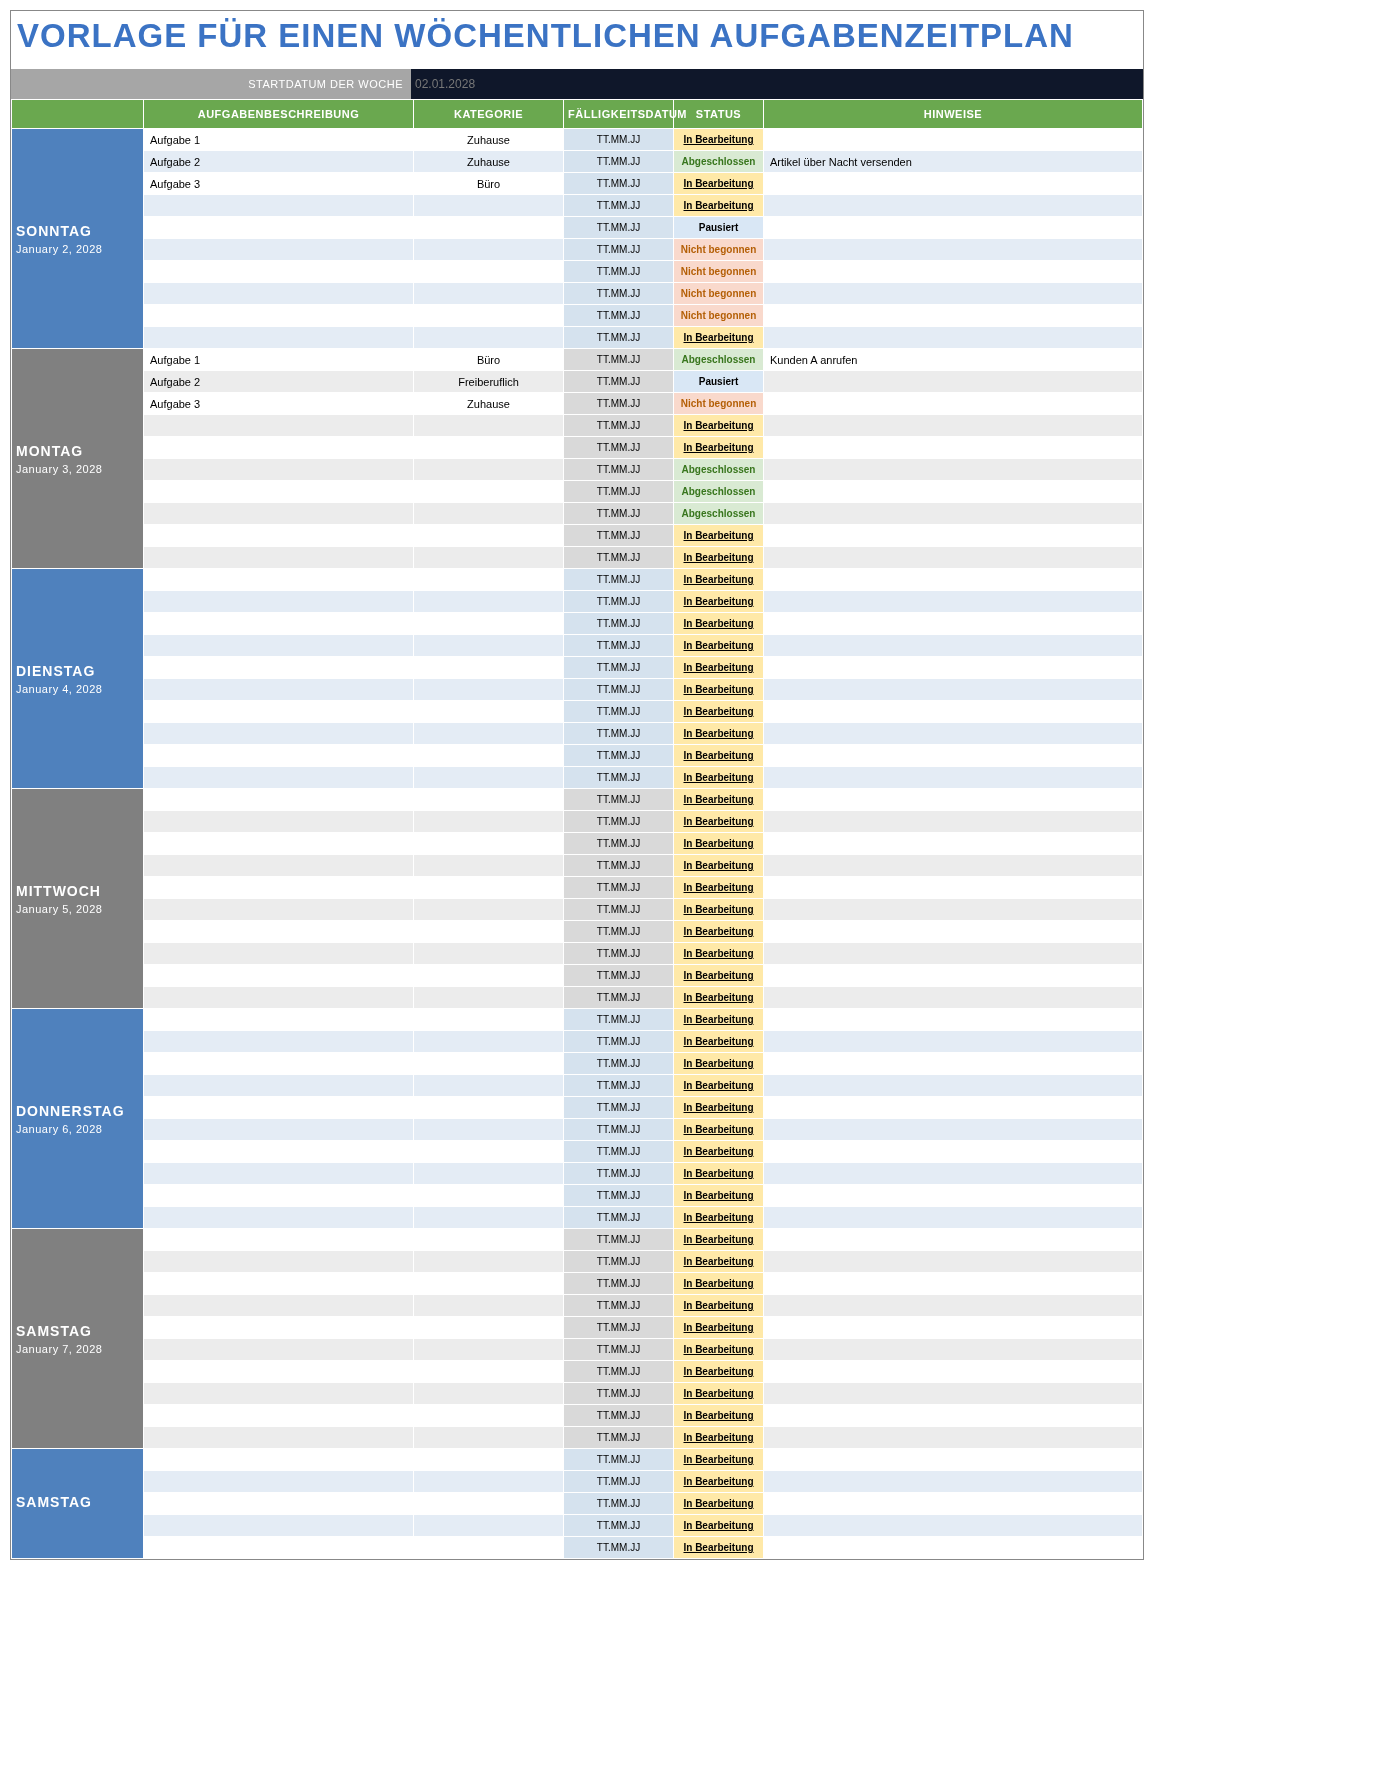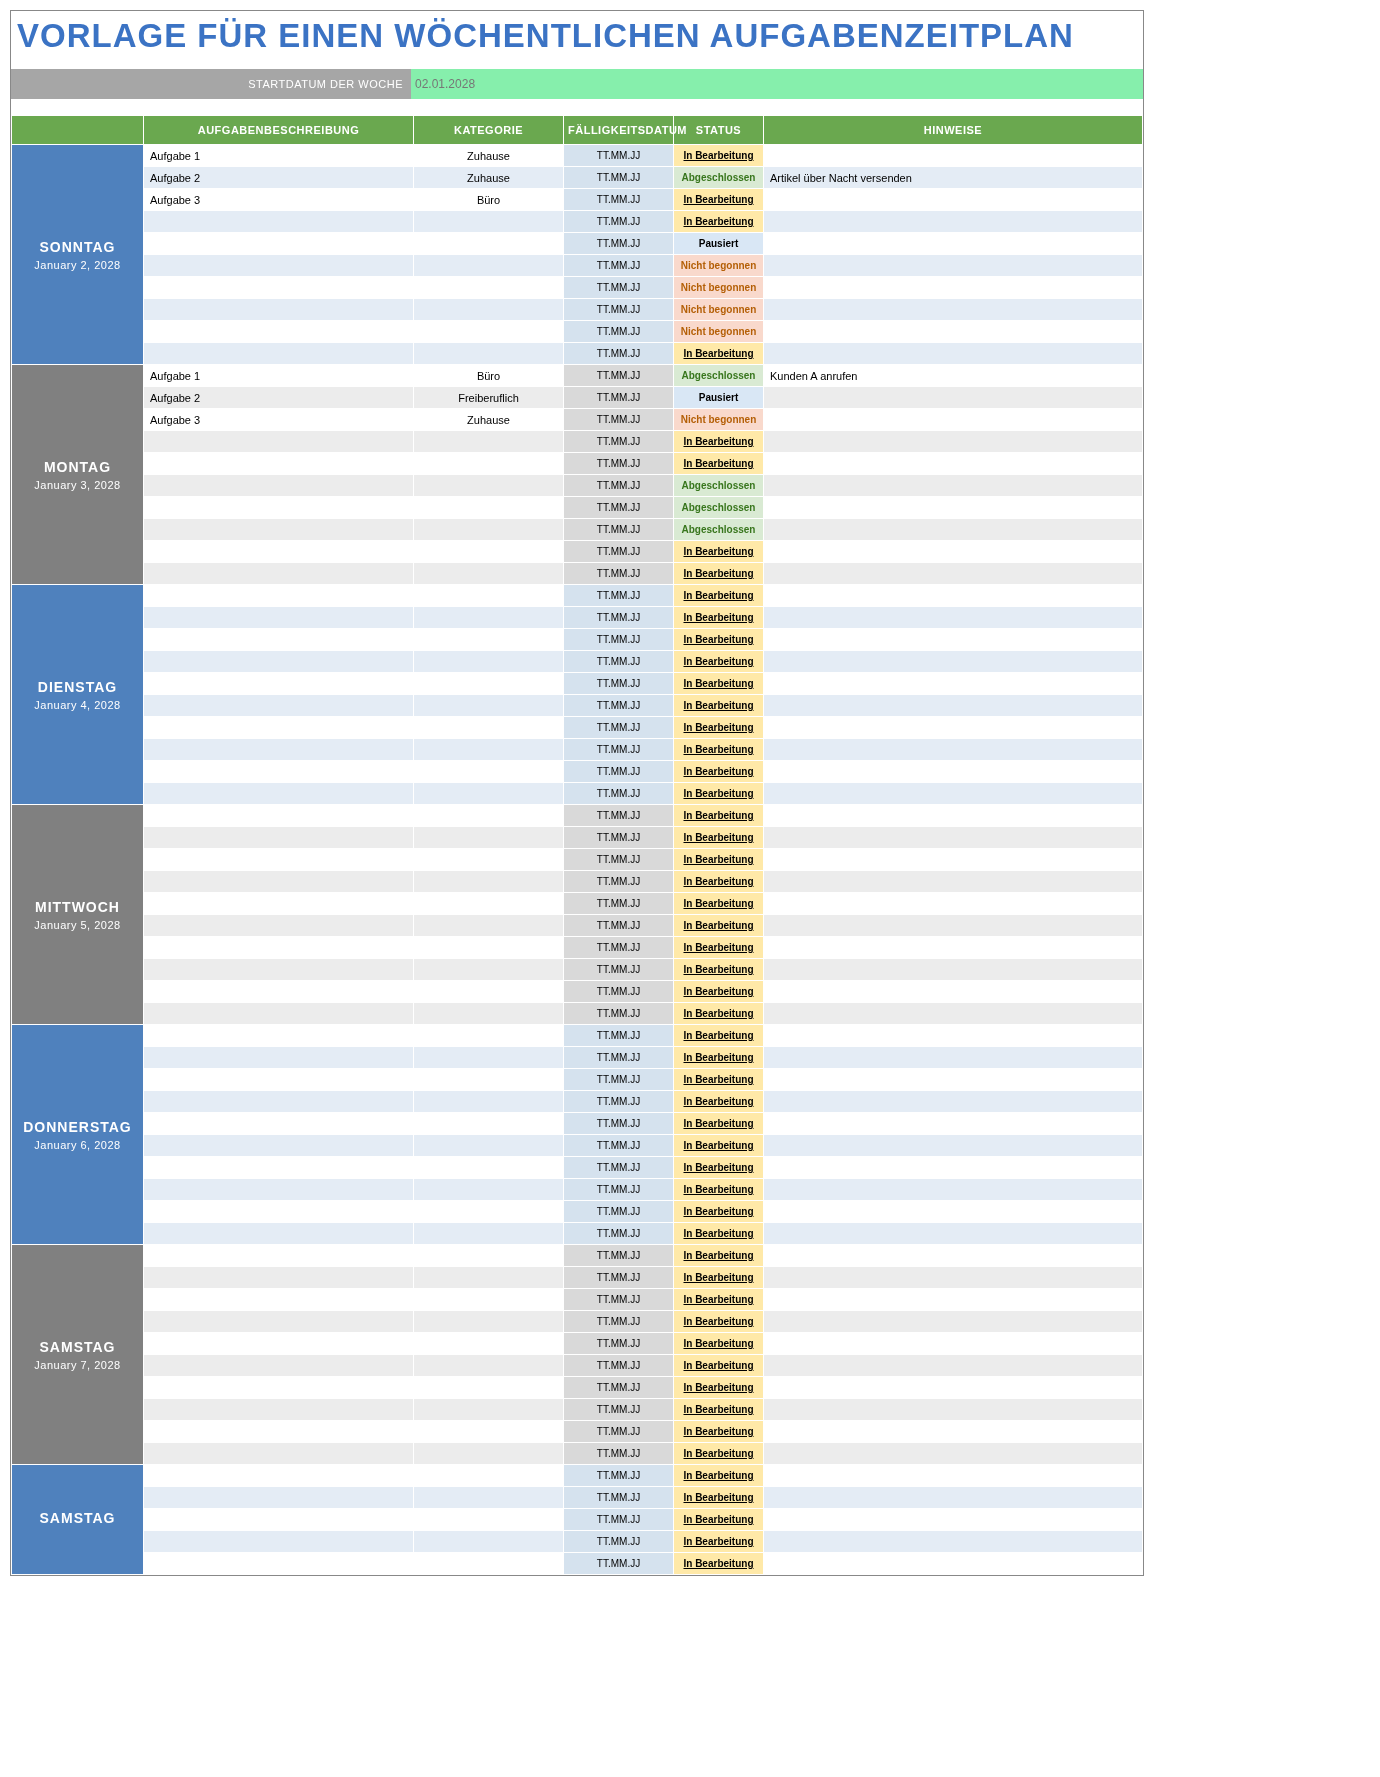--- a/index.html
+++ b/index.html
@@ -18,36 +18,36 @@
   h1.title {
     margin: 6px 0 14px 6px;
     color: #3b73c4;
     font-size: 33px;
     font-weight: 700;
     letter-spacing: 1px;
   }
   .startrow {
     display: flex;
     height: 30px;
-    margin-bottom: 16px;
+    margin-bottom: 0;
   }
   .startlabel {
     background: #a6a6a6;
     color: #fff;
     flex: 0 0 400px;
     display: flex;
     align-items: center;
     justify-content: flex-end;
     padding-right: 8px;
     font-size: 11px;
     letter-spacing: 0.5px;
   }
   .startval {
     flex: 1;
-    background: #86efac;
+    background: #0f172a;
     color: #777;
     display: flex;
     align-items: center;
     padding-left: 4px;
     font-size: 12px;
   }
   table.plan {
     width: 100%;
     border-collapse: collapse;
     table-layout: fixed;
@@ -69,21 +69,20 @@
   .green th { background: #6aa84f; }
   td {
     border: 1px solid #fff;
     padding: 2px 4px;
     height: 22px;
     font-size: 11px;
     vertical-align: middle;
   }
   td.dayhead {
     color: #fff;
-    text-align: center;
     font-size: 11px;
     letter-spacing: 0.5px;
   }
   td.dayhead .dname { font-weight: 700; font-size: 14px; display: block; margin-bottom: 4px; letter-spacing: 1px;}
   td.dayhead .ddate { font-size: 11px; font-weight: 400; }
   td.desc { padding-left: 6px; }
   td.cat  { text-align: center; }
   td.due  { text-align: center; font-size: 10px; }
   td.stat { text-align: center; font-weight: 700; font-size: 10px; }
   td.notes{ padding-left: 6px; }

